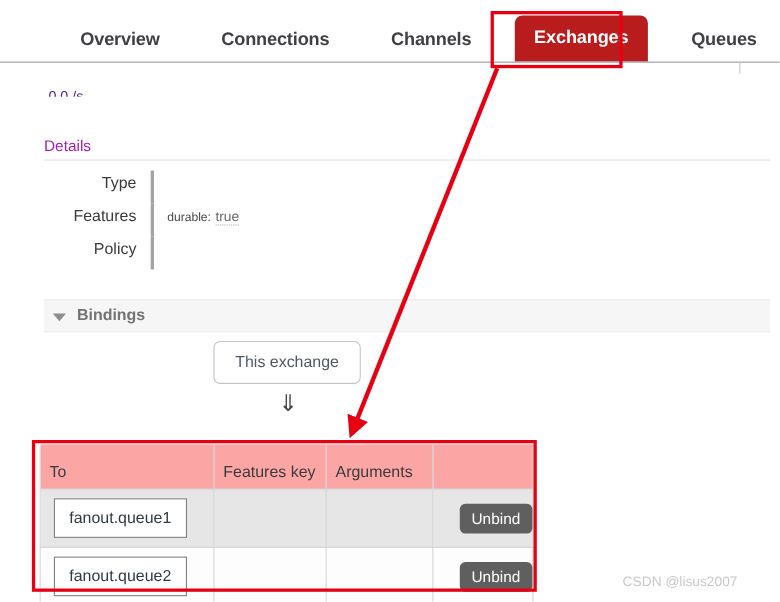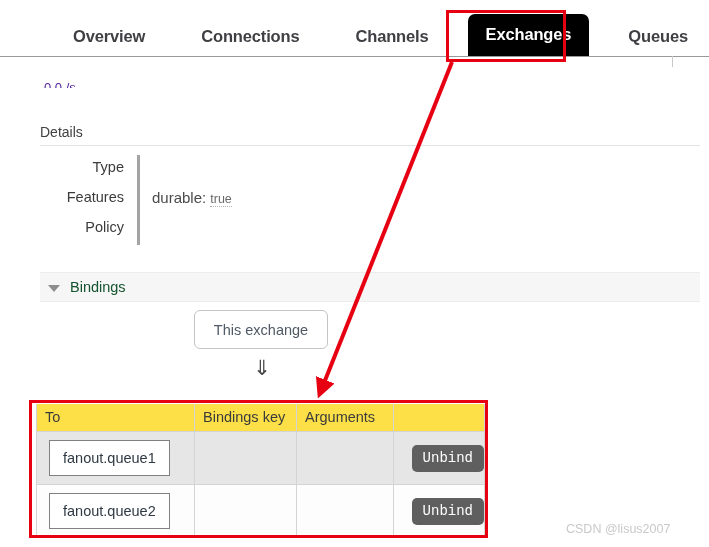--- a/index.html
+++ b/index.html
@@ -47,21 +47,21 @@
     font-weight: bold;
     color: #3f3f44;
     padding: 8px 17px 11px 17px;
     margin-right: 22px;
     white-space: nowrap;
     border-radius: 7px 7px 0 0;
     line-height: 18px;
     letter-spacing: -0.15px;
   }
   .nav-tab.selected {
-    background: #000000;
+    background: #b91c1c;
     color: #ffffff;
     padding: 11px 18px 13px 18px;
   }
   .nav-underline {
     position: absolute;
     left: 0;
     top: 56px;
     width: 709px;
     height: 1px;
     background: #9a9a9a;
@@ -90,21 +90,21 @@
     top: 40px;
     font-size: 13px;
     color: #4c1d95;
     white-space: nowrap;
   }
 
   
   .section-head {
     position: absolute;
     font-size: 14px;
-    color: #404040;
+    color: #a21caf;
   }
   #details-head {
     left: 40px;
     top: 124px;
   }
   .details-rule {
     position: absolute;
     left: 40px;
     top: 145px;
     width: 660px;
@@ -134,21 +134,21 @@
     min-height: 30px;
   }
   .dt-value {
     padding: 4px 0 4px 12px;
     font-size: 14.5px;
     color: #5a5a5a;
     min-height: 30px;
     box-sizing: border-box;
   }
   .dt-value .feat-key {
-    font-size: 15px;
+    font-size: 11px;
     color: #4a4a4a;
   }
   .dt-value .feat-val {
     font-size: 12.5px;
     color: #6b6b6b;
     border-bottom: 1px dotted #b5b5b5;
   }
 
   
   .bindings-bar {
@@ -166,22 +166,22 @@
   .collapse-tri {
     width: 0;
     height: 0;
     border-left: 6px solid transparent;
     border-right: 6px solid transparent;
     border-top: 7px solid #8d8d8d;
     margin: 2px 10px 0 8px;
   }
   .bindings-title {
     font-size: 14.5px;
-    font-weight: normal;
-    color: #14532d;
+    font-weight: bold;
+    color: #737373;
   }
 
   .exchange-box {
     position: absolute;
     left: 194px;
     top: 310px;
     width: 134px;
     height: 39px;
     border: 1px solid #c4c4c4;
     border-radius: 6px;
@@ -211,24 +211,24 @@
     top: 404px;
     width: 448px;
     border-collapse: collapse;
     table-layout: fixed;
     font-size: 14.5px;
   }
   .bind-table th {
     text-align: left;
     font-weight: normal;
     color: #3b3b3b;
-    padding: 5px 0 6px 8px;
+    padding: 18px 0 6px 8px;
     border: 1px solid #d4d4d4;
     border-top: none;
-    background: #fde047;
+    background: #fca5a5;
     font-size: 14.5px;
     height: 20px;
     box-sizing: border-box;
   }
   .bind-table td {
     border: 1px solid #d4d4d4;
     padding: 0;
     vertical-align: middle;
     height: 52px;
   }
@@ -252,21 +252,21 @@
     padding-right: 8px;
   }
   .unbind-btn {
     display: inline-block;
     background: #5f5f5f;
     color: #ffffff;
     font-size: 14px;
     padding: 5px 11px 6px 11px;
     border-radius: 5px;
     border: none;
-    font-family: Liberation Mono, monospace;
+    font-family: Liberation Sans, sans-serif;
     cursor: pointer;
   }
   .col-to      { width: 158px; }
   .col-rk      { width: 102px; }
   .col-args    { width: 97px; }
   .col-action  { width: 91px; }
 
   
   .anno-box {
     position: absolute;
@@ -359,21 +359,21 @@
   <table class="bind-table">
     <colgroup>
       <col class="col-to">
         <col class="col-rk">
         <col class="col-args">
         <col class="col-action">
     </colgroup>
     <thead>
       <tr>
         <th>To</th>
-        <th>Bindings key</th>
+        <th>Features key</th>
         <th>Arguments</th>
         <th></th>
       </tr>
     </thead>
     <tbody>
       <tr class="shaded">
         <td>
           <span class="qbox">fanout.queue1</span>
         </td>
         <td></td>

